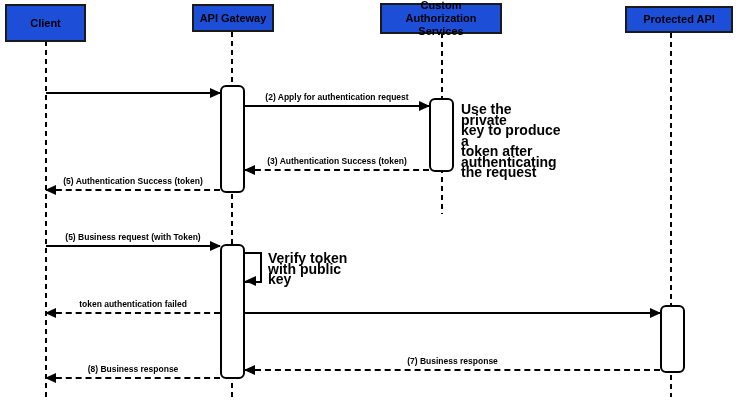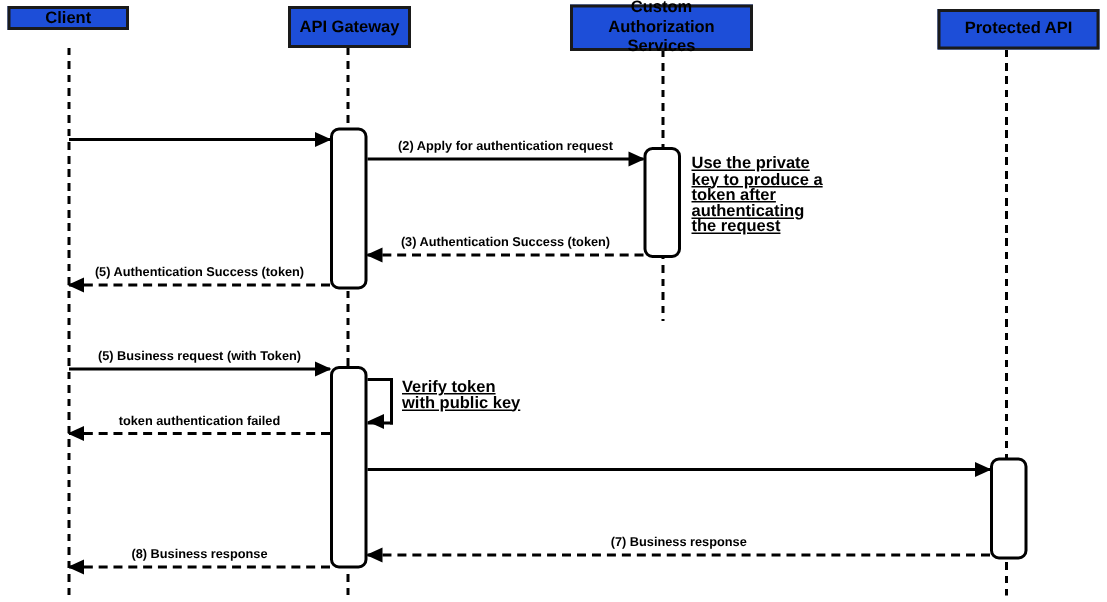--- a/index.html
+++ b/index.html
@@ -39,35 +39,35 @@
   .arrow-left  { left:-1px;  border-right:11px solid #000; }
   
   .self-loop {
     position:absolute; box-sizing:border-box; border:2px solid #000; border-left:none;
     background:transparent; z-index:3;
   }
   .self-arrow { position:absolute; width:0; height:0; z-index:3;
     border-top:5px solid transparent; border-bottom:5px solid transparent;
     border-right:11px solid #000; }
   .float-label {
-    position:absolute; font-weight:bold; font-size:11px; line-height:10.5px;
-    white-space:pre-line; z-index:4; text-align:left;text-decoration:underline;
+    position:absolute; font-weight:bold; font-size:14px; line-height:10.5px;
+    white-space:pre-line; z-index:4; text-align:left;
   }
 </style>
 </head>
 <body>
 
 <div class="canvas">
 
   <div class="lifeline" style="left:45px; top:32px; height:365px"></div>
   <div class="lifeline" style="left:231px; top:32px; height:365px"></div>
   <div class="lifeline" style="left:441px; top:33px; height:181px"></div>
   <div class="lifeline" style="left:670px; top:33px; height:364px"></div>
 
-  <div class="actor" style="left:5px; top:4px; width:81px; height:16px">
+  <div class="actor" style="left:5px; top:4px; width:81px; height:38px">
     <span>Client</span>
   </div>
   <div class="actor" style="left:192px; top:4px; width:82px; height:28px">
     <span>API Gateway</span>
   </div>
   <div class="actor" style="left:380px; top:3px; width:122px; height:31px">
     <span>Custom Authorization Services</span>
   </div>
   <div class="actor" style="left:625px; top:6px; width:108px; height:27px">
     <span>Protected API</span>
@@ -111,21 +111,21 @@
     <div class="msg-label">(5) Business request (with Token)</div>
     <div class="msg-line solid"></div>
     <span class="arrow arrow-right"></span>
   </div>
 
   <div class="self-loop" style="left:245px; top:252px; width:17px; height:31px"></div>
   <span class="self-arrow" style="left:245px; top:276px"></span>
   <div class="float-label" style="left:268px; top:253px; width:90px">Verify token
 with public key</div>
 
-  <div class="msg" style="left:46px; top:274px; width:174px">
+  <div class="msg" style="left:46px; top:298px; width:174px">
     <div class="msg-label">token authentication failed</div>
     <div class="msg-line dashed"></div>
     <span class="arrow arrow-left"></span>
   </div>
 
   <div class="msg" style="left:245px; top:298px; width:415px">
     <div class="msg-line solid"></div>
     <span class="arrow arrow-right"></span>
   </div>
 

